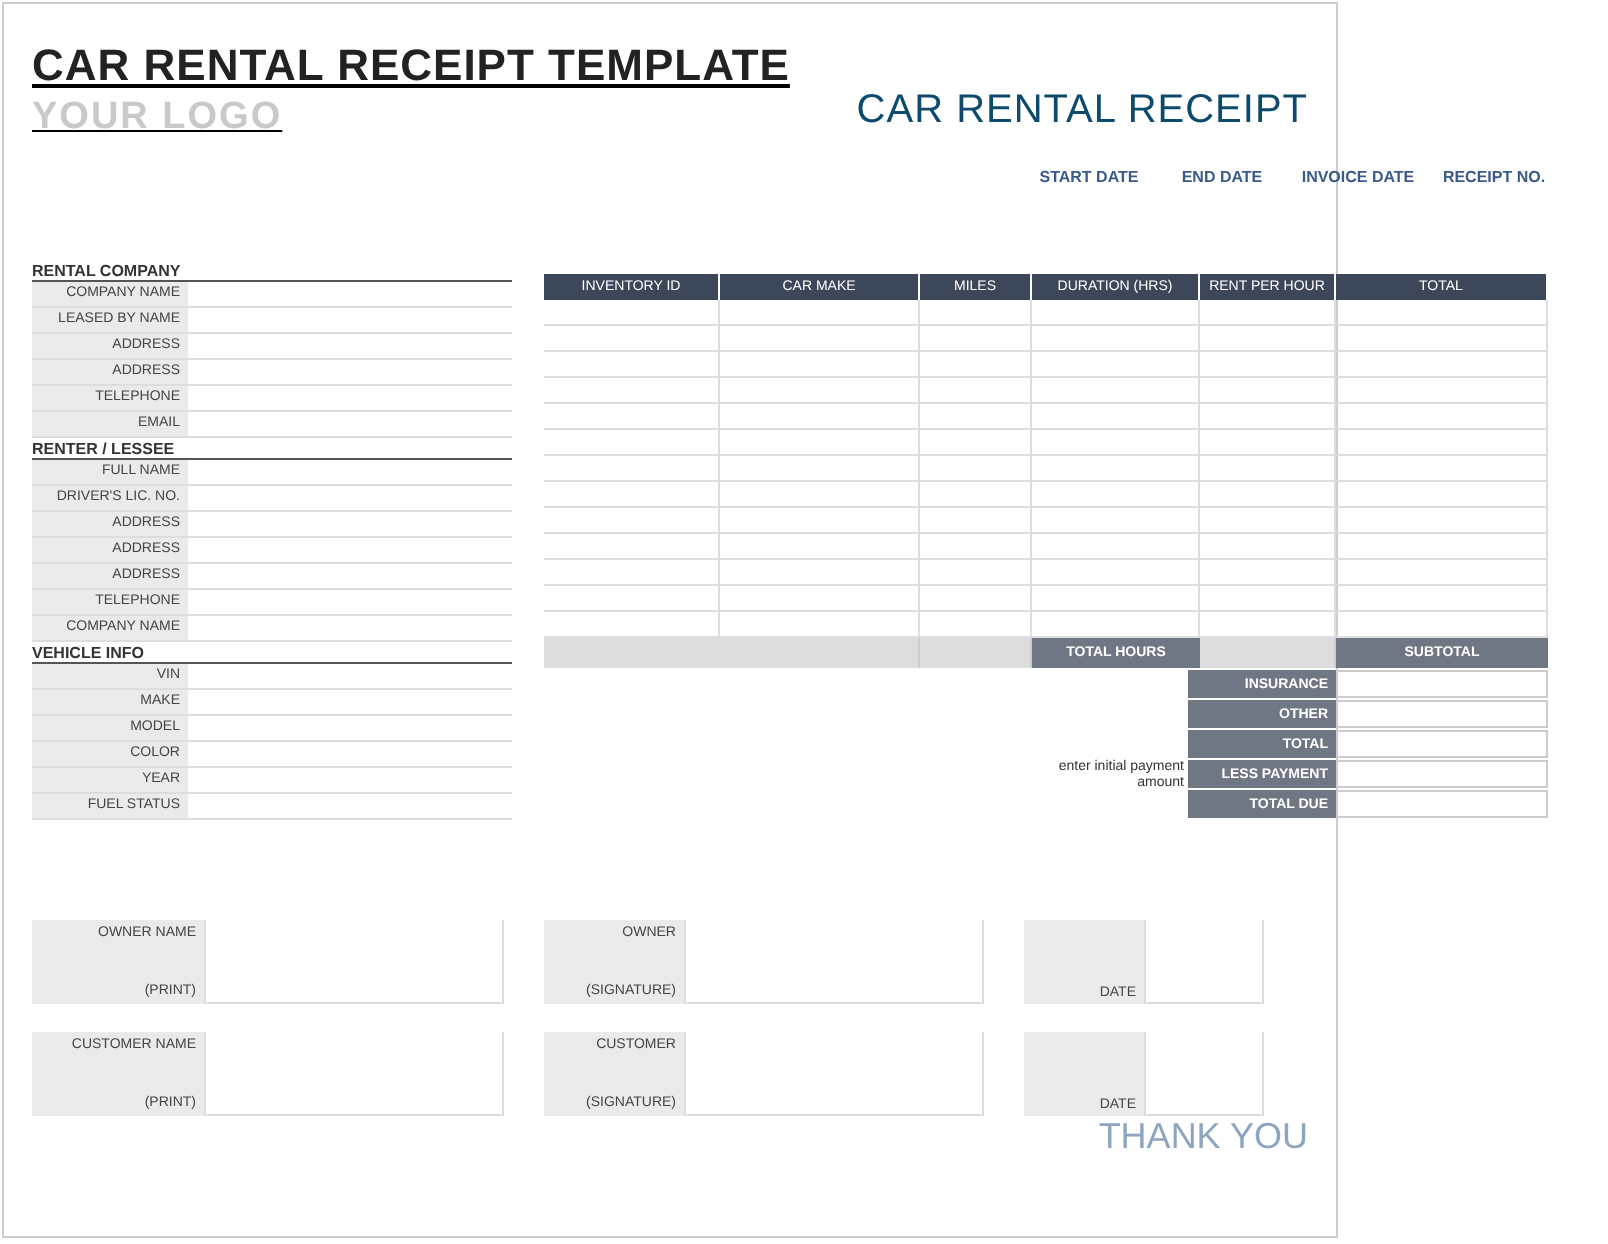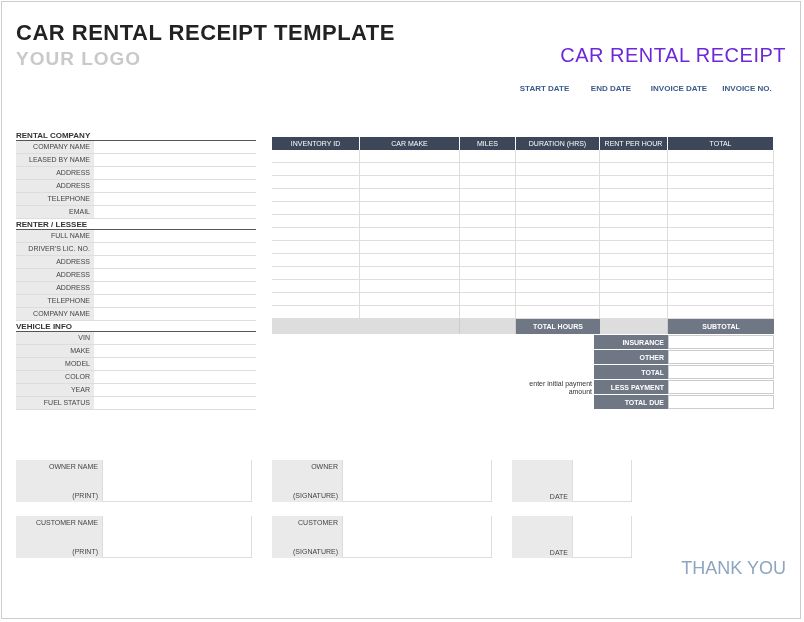--- a/index.html
+++ b/index.html
@@ -1,20 +1,20 @@
 <!DOCTYPE html>
 <html><head>
 <meta charset="utf-8">
 <style>
 * { margin:0; padding:0; box-sizing:border-box; }
 body { font-family:Arial,sans-serif; background:#fff; width:804px; height:622px; overflow:hidden; }
-.page { border:1px solid #ccc; width:800px; height:618px; margin:1px; padding:18px 14px; position:relative; }
+.page { border:1px solid #ccc; width:668px; height:618px; margin:1px; padding:18px 14px; position:relative;text-decoration:underline; }
 .title { font-size:22px; font-weight:bold; color:#222; letter-spacing:0.5px; }
 .logo { font-size:19px; font-weight:bold; color:#c9c9c9; letter-spacing:1px; margin-top:2px; }
-.header-right { position:absolute; top:42px; right:14px; font-size:20px; color:#6d28d9; letter-spacing:0.5px; }
+.header-right { position:absolute; top:42px; right:14px; font-size:20px; color:#0c4a6e; letter-spacing:0.5px; }
 .date-row { position:absolute; top:80px; left:510px; display:flex;align-items:center; }
 .date-cell { width:65px; text-align:center; font-size:8px; color:#3a5a8a; font-weight:bold; line-height:10px; padding:2px 1px; }
 .date-cell.wide { width:68px; }
 .section-header { font-size:8px; font-weight:bold; color:#333; border-bottom:1px solid #555; margin-top:1px; }
 .left-col { position:absolute; left:14px; top:128px; width:240px; }
 .label-row { display:flex; border-bottom:1px solid #ddd; height:13px; }
 .label-left { width:78px; background:#eaeaea; font-size:7px; text-align:right; padding-right:4px; color:#444; display:flex; align-items:center; justify-content:flex-end; line-height:8px; }
 .label-val { flex:1; }
 .main-table { position:absolute; left:270px; top:135px; width:502px; }
 .th-row { display:flex; }
@@ -46,21 +46,21 @@
 
 <div class="page">
   <div class="title">CAR RENTAL RECEIPT TEMPLATE</div>
   <div class="logo">YOUR LOGO</div>
   <div class="header-right">CAR RENTAL RECEIPT</div>
 
   <div class="date-row">
     <div class="date-cell">START DATE</div>
     <div class="date-cell wide">END DATE</div>
     <div class="date-cell wide">INVOICE DATE</div>
-    <div class="date-cell wide">INVOICE NO.</div>
+    <div class="date-cell wide">RECEIPT NO.</div>
   </div>
 
   <div class="left-col">
     <div class="section-header">RENTAL COMPANY</div>
     <div class="label-row">
         <div class="label-left">COMPANY NAME</div>
         <div class="label-val"></div>
       </div>
     <div class="label-row">
         <div class="label-left">LEASED BY NAME</div>

